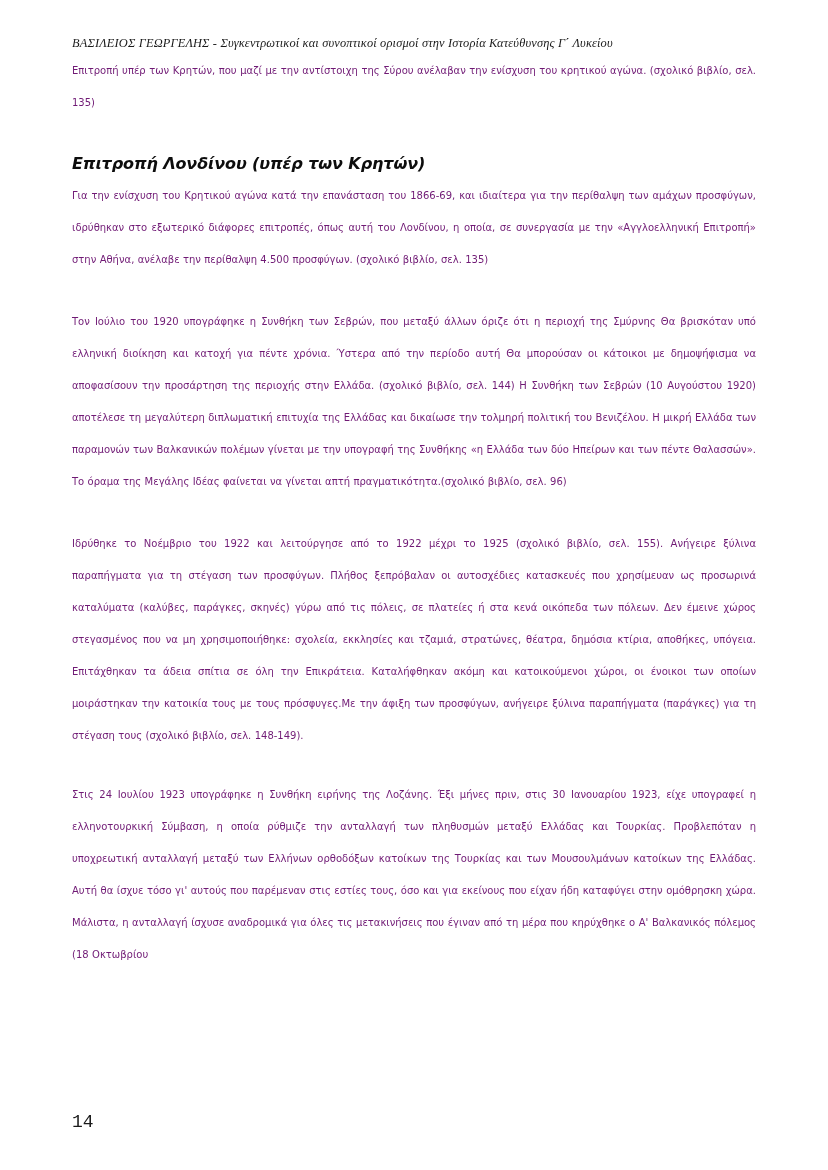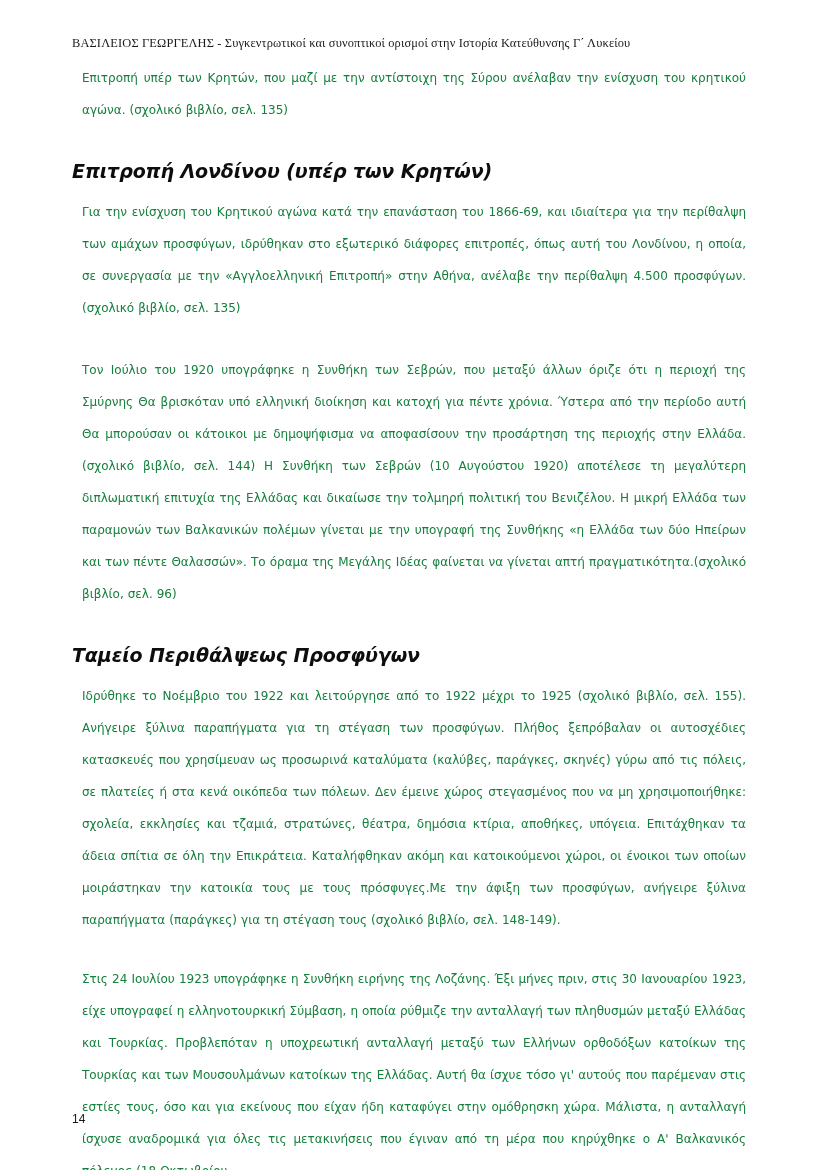--- a/index.html
+++ b/index.html
@@ -20,58 +20,59 @@
     box-sizing: border-box;
   }
   .content {
     position: absolute;
     left: 72px;
     top: 36px;
     width: 684px;
   }
   .running-header {
     font-family: "Liberation Serif", "DejaVu Serif", serif;
+    font-style: italic;
     font-size: 12.4px;
     line-height: 1.25;
     color: #1a1a1a;
     letter-spacing: 0.15px;
     margin: 0 0 3px 0;
     white-space: nowrap;
   }
   .body-text {
     font-family: "DejaVu Sans", sans-serif;
-    font-size: 12px;
+    font-size: 10px;
     line-height: 32px;
-    color: #15803d;
+    color: #701a75;
     text-align: justify;
-    margin: 10px;
+    margin: 0;
     word-spacing: 0.2px;
   }
   .section {
     margin-top: 30px;
   }
   .section.tight {
     margin-top: 27px;
   }
   .section-heading {
     font-family: "DejaVu Sans", sans-serif;
     font-weight: bold;
     font-style: italic;
-    font-size: 19px;
+    font-size: 16px;
     line-height: 30px;
     color: #0d0d0d;
     margin: 0 0 1px 0;
     letter-spacing: -0.1px;
   }
   .page-number {
     position: absolute;
     left: 72px;
     top: 1113px;
-    font-family: Liberation Sans, sans-serif;
-    font-size: 12px;
+    font-family: Liberation Mono, monospace;
+    font-size: 18px;
     color: #1a1a1a;
     line-height: 1;
   }
 </style>
 </head>
 <body>
 
 <div class="page">
 
   <div class="content">
@@ -83,21 +84,20 @@
     <div class="section">
       <h2 class="section-heading">Επιτροπή Λονδίνου (υπέρ των Κρητών)</h2>
       <p class="body-text">Για την ενίσχυση του Κρητικού αγώνα κατά την επανάσταση του 1866-69, και ιδιαίτερα για την περίθαλψη των αμάχων προσφύγων, ιδρύθηκαν στο εξωτερικό διάφορες επιτροπές, όπως αυτή του Λονδίνου, η οποία, σε συνεργασία με την «Αγγλοελληνική Επιτροπή» στην Αθήνα, ανέλαβε την περίθαλψη 4.500 προσφύγων. (σχολικό βιβλίο, σελ. 135)</p>
     </div>
 
     <div class="section">
       <p class="body-text">Τον Ιούλιο του 1920 υπογράφηκε η Συνθήκη των Σεβρών, που μεταξύ άλλων όριζε ότι η περιοχή της Σμύρνης Θα βρισκόταν υπό ελληνική διοίκηση και κατοχή για πέντε χρόνια. Ύστερα από την περίοδο αυτή Θα μπορούσαν οι κάτοικοι με δημοψήφισμα να αποφασίσουν την προσάρτηση της περιοχής στην Ελλάδα.  (σχολικό βιβλίο, σελ. 144) Η Συνθήκη των Σεβρών (10 Αυγούστου 1920) αποτέλεσε τη μεγαλύτερη διπλωματική επιτυχία της Ελλάδας και δικαίωσε την τολμηρή πολιτική του Βενιζέλου. Η μικρή Ελλάδα των παραμονών των Βαλκανικών πολέμων γίνεται με την υπογραφή της Συνθήκης «η Ελλάδα των δύο Ηπείρων και των πέντε Θαλασσών». Το όραμα της Μεγάλης Ιδέας φαίνεται να γίνεται απτή πραγματικότητα.(σχολικό βιβλίο, σελ. 96)</p>
     </div>
 
     <div class="section">
-      <h2 class="section-heading">Ταμείο Περιθάλψεως Προσφύγων</h2>
       <p class="body-text">Ιδρύθηκε το Νοέμβριο του 1922 και λειτούργησε από το 1922 μέχρι το 1925 (σχολικό βιβλίο, σελ. 155). Ανήγειρε ξύλινα παραπήγματα για τη στέγαση των προσφύγων. Πλήθος ξεπρόβαλαν οι αυτοσχέδιες κατασκευές που χρησίμευαν ως προσωρινά καταλύματα (καλύβες, παράγκες, σκηνές) γύρω από τις πόλεις, σε πλατείες ή στα κενά οικόπεδα των πόλεων. Δεν έμεινε χώρος στεγασμένος που να μη χρησιμοποιήθηκε: σχολεία, εκκλησίες και τζαμιά, στρατώνες, θέατρα, δημόσια κτίρια, αποθήκες, υπόγεια. Επιτάχθηκαν τα άδεια σπίτια σε όλη την Επικράτεια. Καταλήφθηκαν ακόμη και κατοικούμενοι χώροι, οι ένοικοι των οποίων μοιράστηκαν την κατοικία τους με τους πρόσφυγες.Με την άφιξη των προσφύγων, ανήγειρε ξύλινα παραπήγματα (παράγκες) για τη στέγαση τους (σχολικό βιβλίο, σελ. 148-149).</p>
     </div>
 
     <div class="section tight">
       <p class="body-text">Στις 24 Ιουλίου 1923 υπογράφηκε η Συνθήκη ειρήνης της Λοζάνης. Έξι μήνες πριν, στις 30 Ιανουαρίου 1923, είχε υπογραφεί η ελληνοτουρκική Σύμβαση, η οποία ρύθμιζε την ανταλλαγή των πληθυσμών μεταξύ Ελλάδας και Τουρκίας. Προβλεπόταν η υποχρεωτική ανταλλαγή μεταξύ των Ελλήνων ορθοδόξων κατοίκων της Τουρκίας και των Μουσουλμάνων κατοίκων της Ελλάδας. Αυτή θα ίσχυε τόσο γι' αυτούς που παρέμεναν στις εστίες τους, όσο και για εκείνους που είχαν ήδη καταφύγει στην ομόθρησκη χώρα. Μάλιστα, η ανταλλαγή ίσχυσε αναδρομικά για όλες τις μετακινήσεις που έγιναν από τη μέρα που κηρύχθηκε ο Α' Βαλκανικός πόλεμος (18 Οκτωβρίου</p>
     </div>
 
   </div>
 
   <div class="page-number">14</div>

